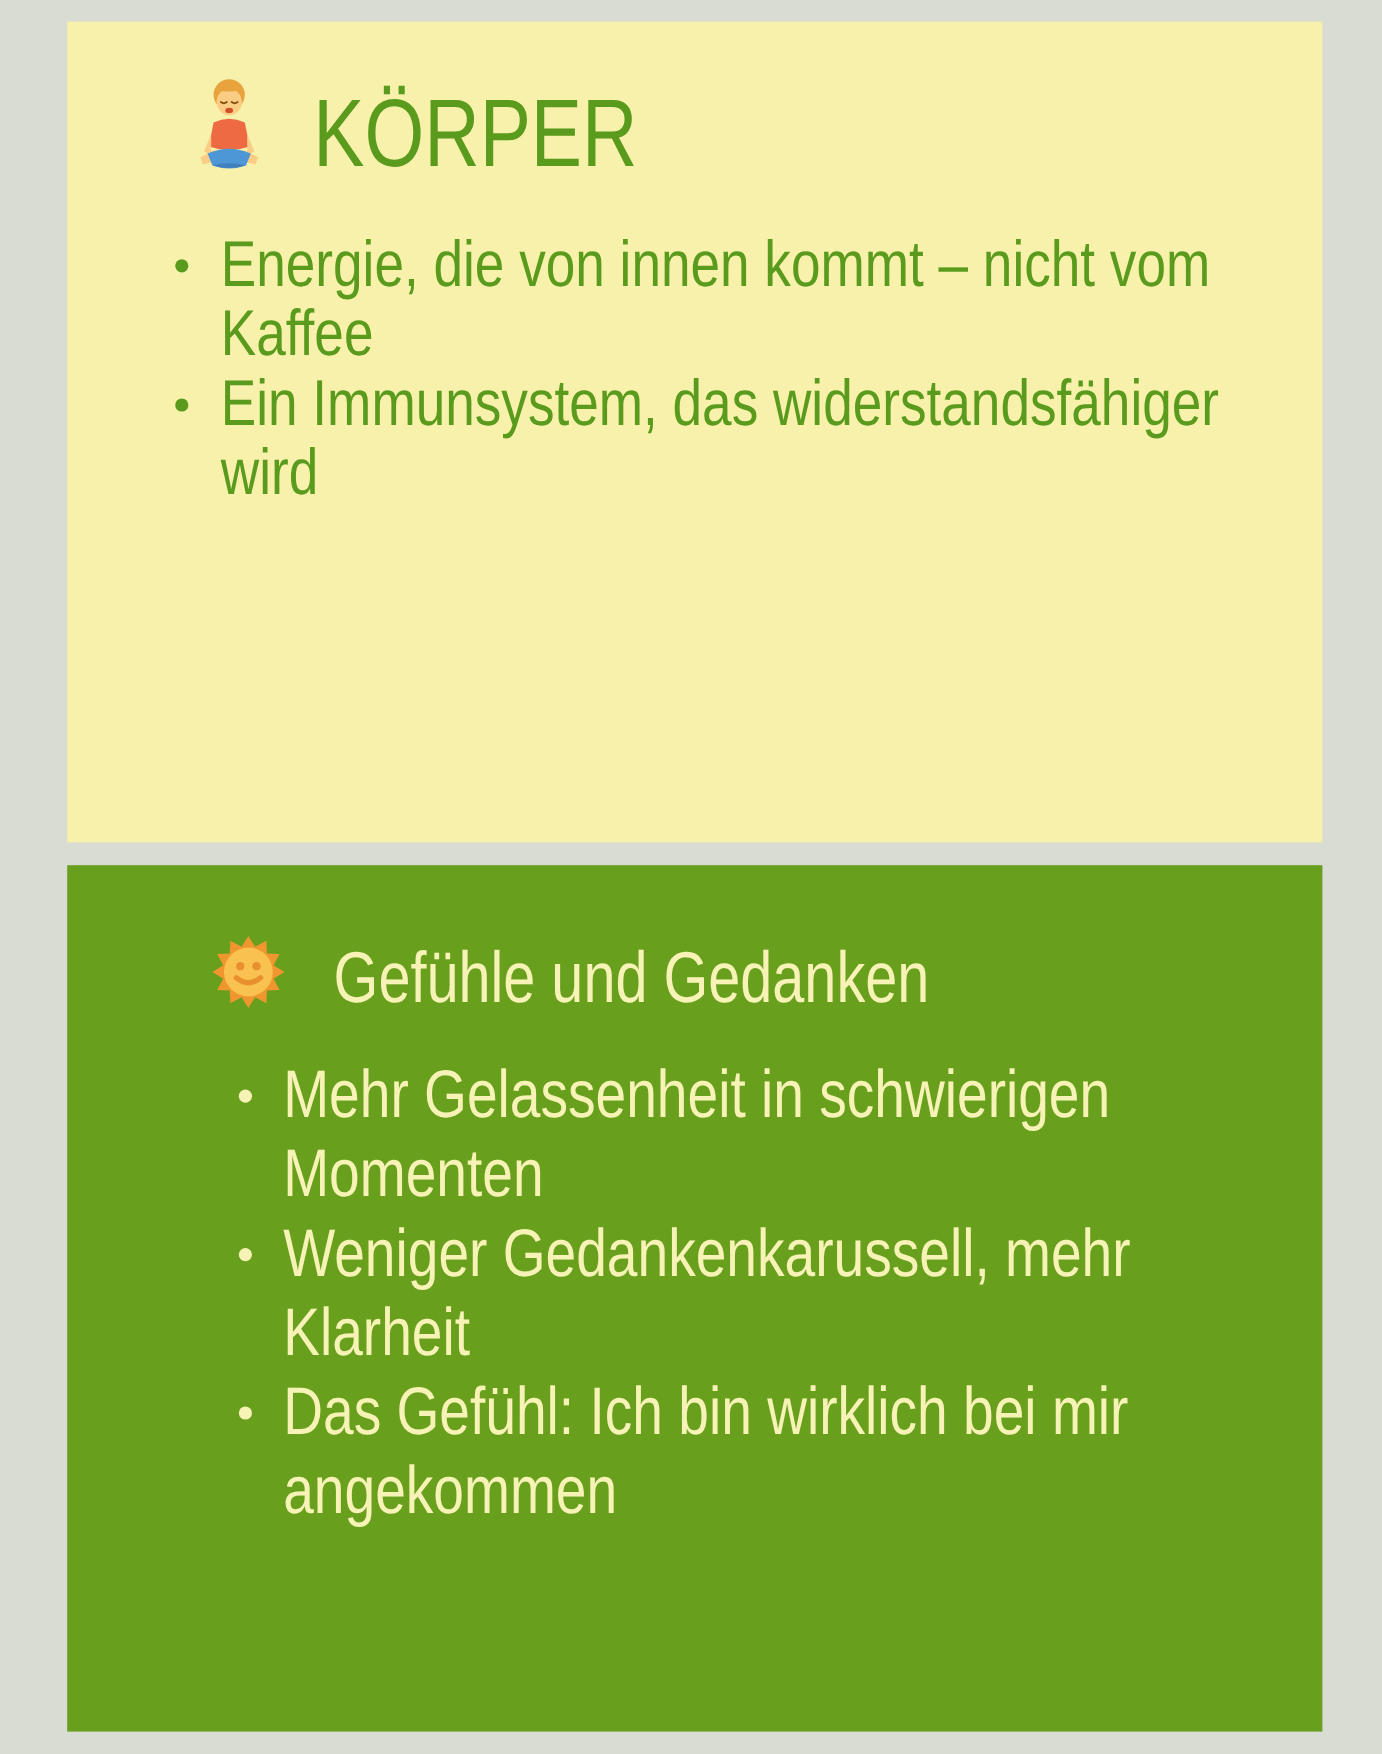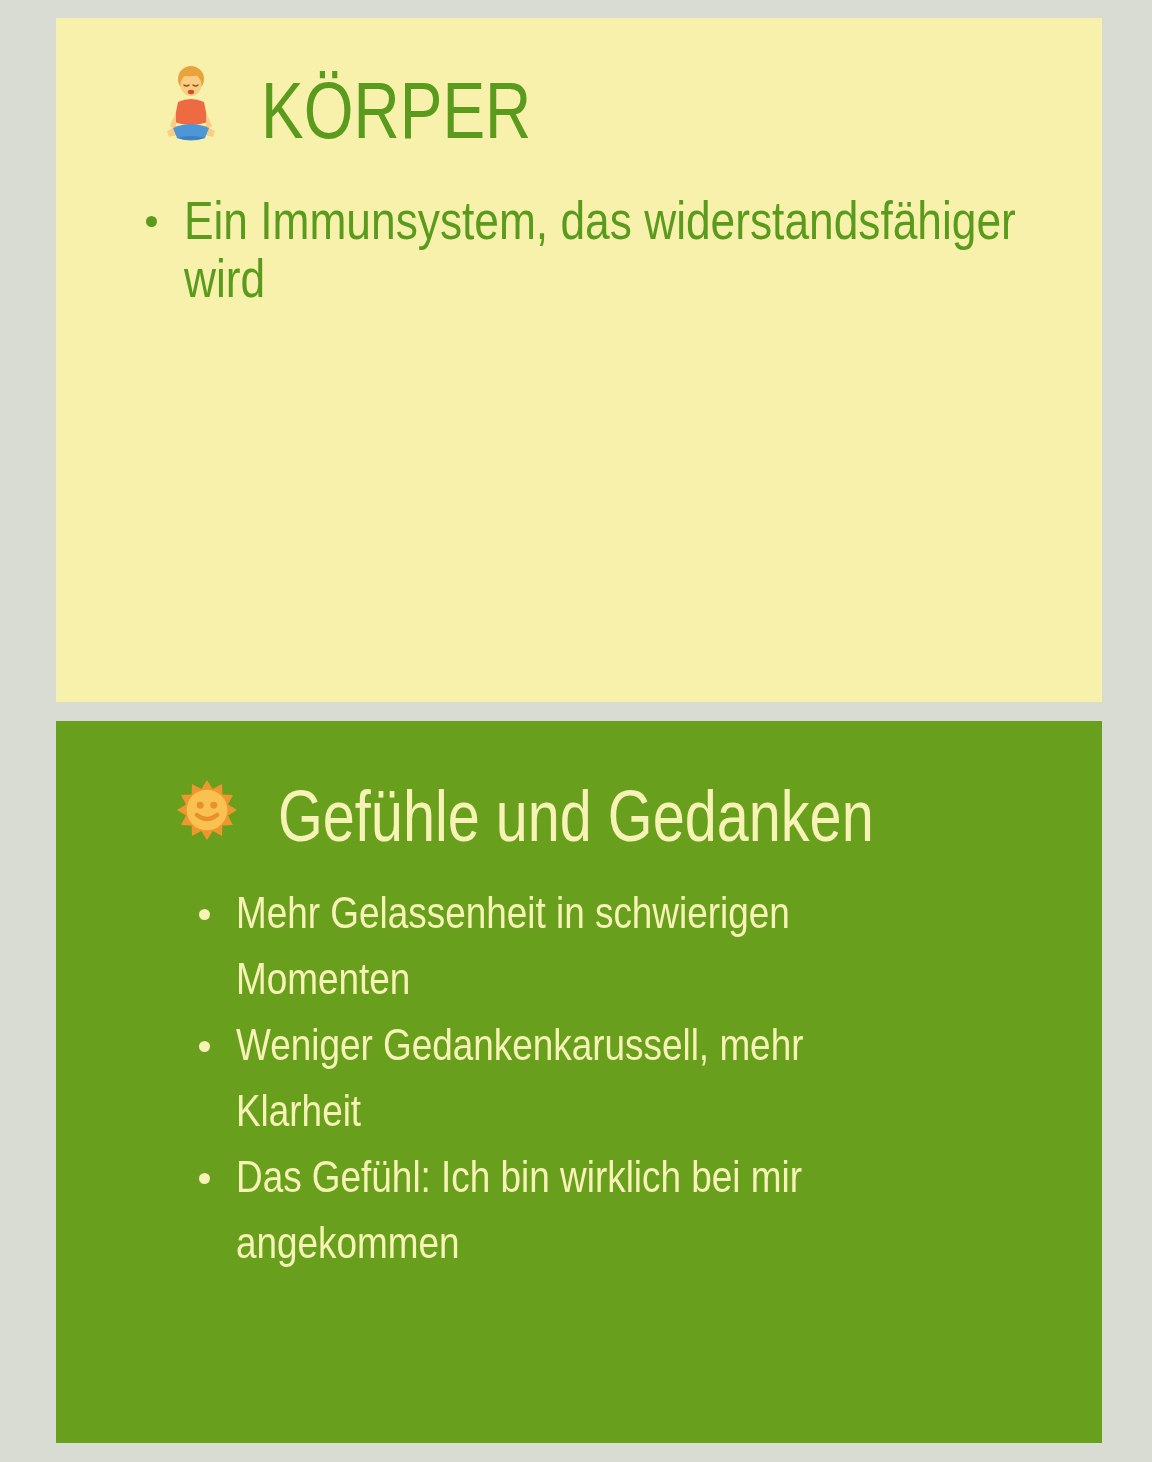--- a/index.html
+++ b/index.html
@@ -37,21 +37,21 @@
     margin: 0;
     font-weight: 400;
     line-height: 1;
   }
   #panel-koerper .panel-title {
     padding: 46px 0 0 107px;
     font-size: 80px;
   }
   #panel-gefuehle .panel-title {
     padding: 58px 0 0 120px;
-    font-size: 72px;
+    font-size: 60px;
   }
   .title-emoji {
     flex: 0 0 auto;
     display: inline-block;
   }
   #panel-koerper .title-emoji { margin-right: 42px; }
   #panel-gefuehle .title-emoji { margin-right: 40px; }
   .cond {
     display: inline-block;
     transform: scaleX(0.8);
@@ -62,21 +62,21 @@
     list-style: none;
     padding: 0;
   }
   #panel-koerper .bullet-list {
     margin: 34px 0 0 90px;
     font-size: 54px;
     line-height: 58px;
   }
   #panel-gefuehle .bullet-list {
     margin: 28px 0 0 143px;
-    font-size: 45px;
+    font-size: 56px;
     line-height: 66px;
   }
   .bullet-list li {
     position: relative;
   }
   #panel-koerper .bullet-list li { padding-left: 38px; }
   #panel-gefuehle .bullet-list li { padding-left: 37px; }
   .bullet-list li::before {
     content: "";
     position: absolute;
@@ -114,20 +114,24 @@
         <path d="M4 67 L16 61 L18 70 L6 73 Z" fill="#fbcd84"></path>
         <path d="M52 67 L40 61 L38 70 L50 73 Z" fill="#fbcd84"></path>
         <path d="M10 64 Q28 56 46 64 L42 74 Q28 79 14 74 Z" fill="#4e97d6"></path>
         <path d="M14 74 Q28 70 42 74 Q28 78 14 74 Z" fill="#3f80bd"></path>
       </svg>
     </span>
     <span class="cond">KÖRPER</span>
   </h2>
   <ul class="bullet-list">
       <li>
+        <div class="line">Energie, die von innen kommt – nicht vom</div>
+        <div class="line">Kaffee</div>
+      </li>
+      <li>
         <div class="line">Ein Immunsystem, das widerstandsfähiger</div>
         <div class="line">wird</div>
       </li>
     </ul>
 </section>
 
 <section class="panel" id="panel-gefuehle" style="background: rgb(104, 159, 29); color: rgb(247, 242, 181);">
   <h2 class="panel-title">
     <span class="title-emoji">
       <svg width="62" height="62" viewBox="0 0 64 64" aria-hidden="true">

